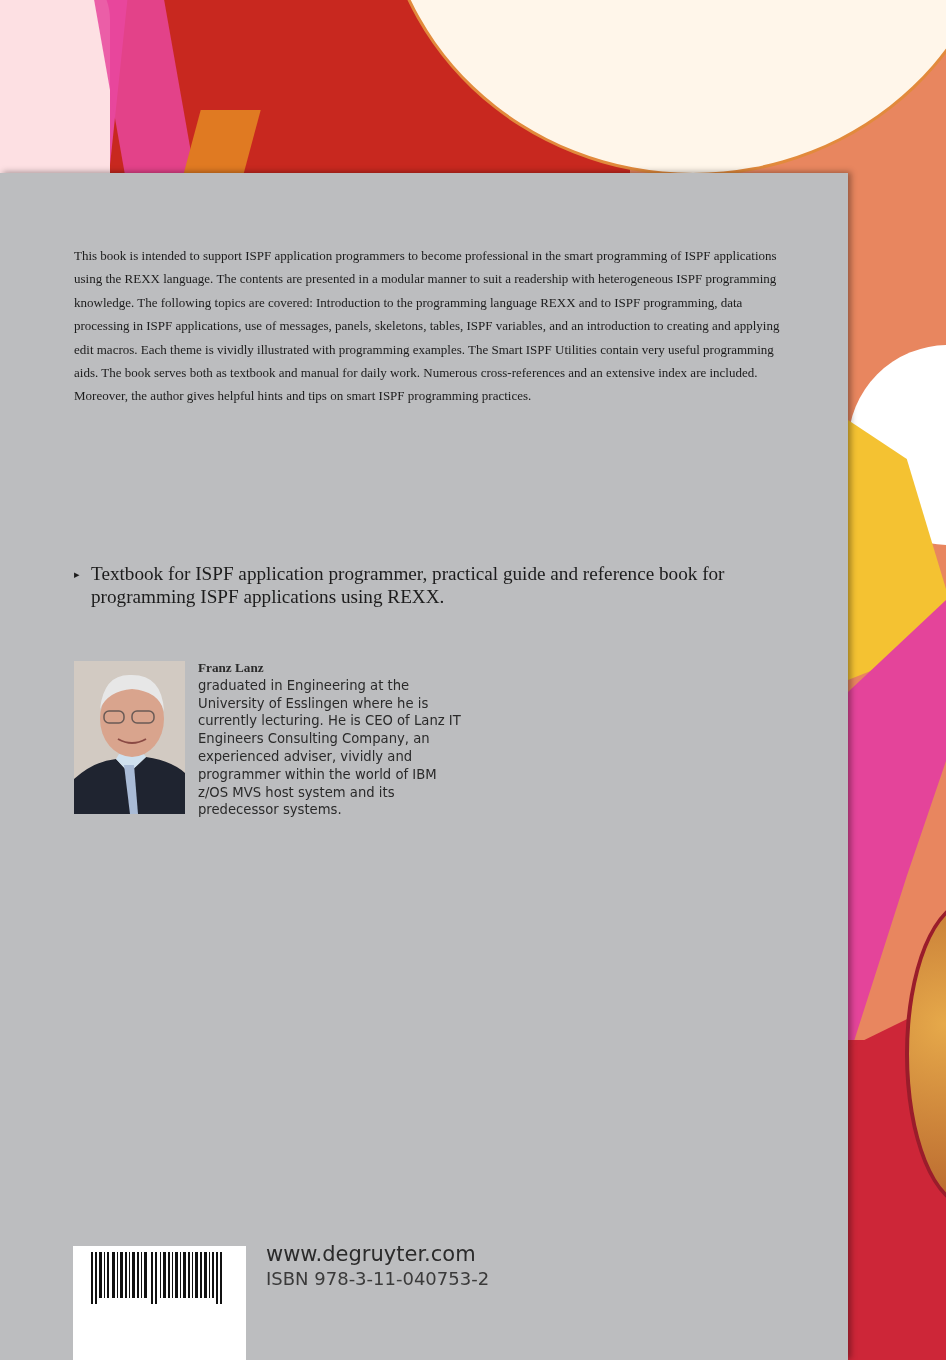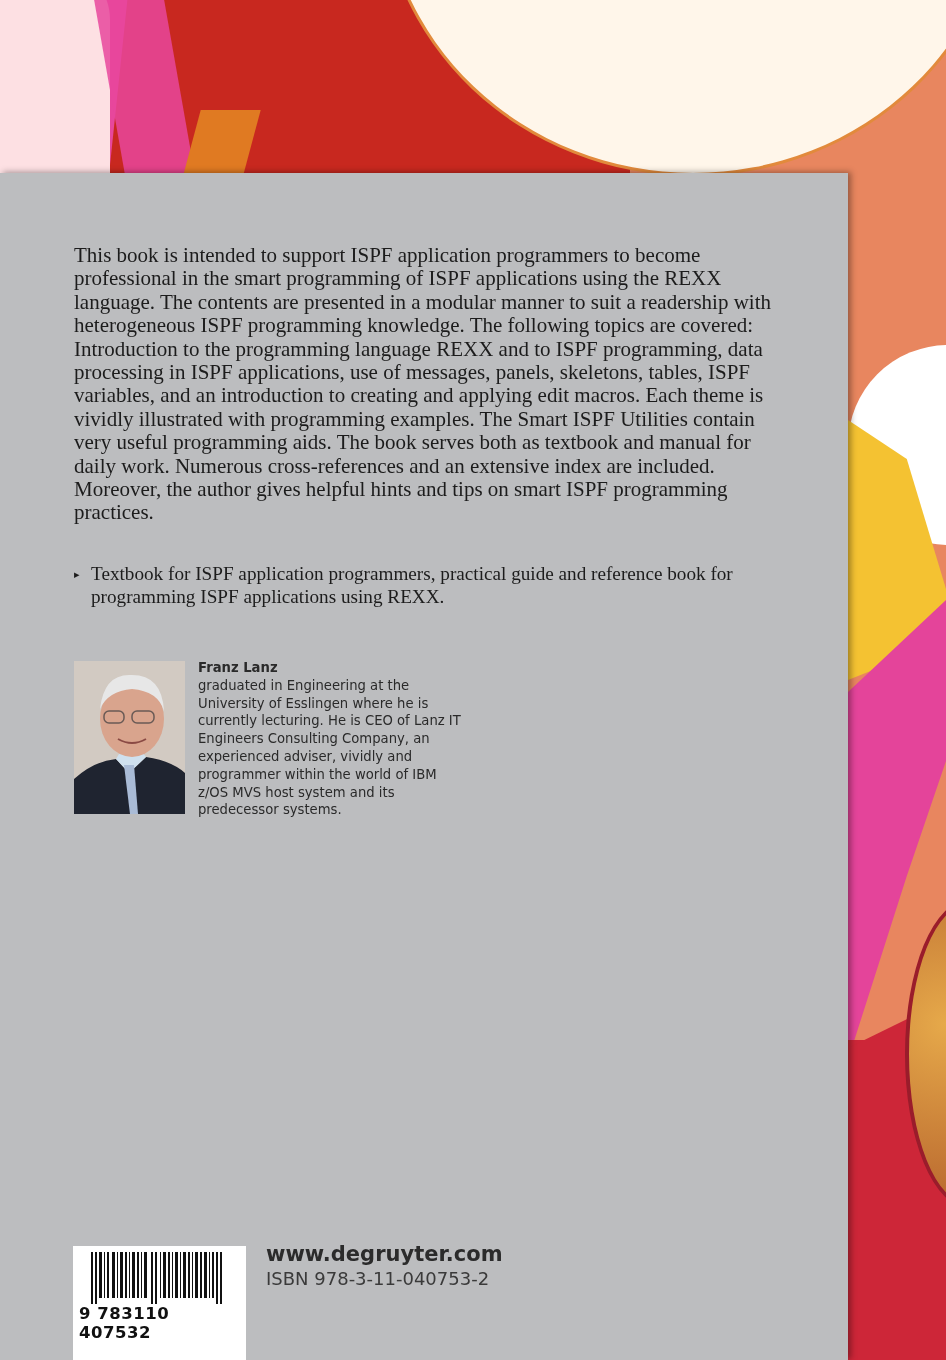--- a/index.html
+++ b/index.html
@@ -10,53 +10,53 @@
   }
   .bg { position: absolute; inset: 0; overflow: hidden; }
   .bg div { position: absolute; }
   .panel {
     position: absolute; left: 0; top: 173px; width: 848px; height: 1187px;
     background: #bcbdbf;
     box-shadow: 3px -1px 6px rgba(0,0,0,0.35);
   }
   .blurb {
     position: absolute; left: 74px; top: 244px; width: 720px;
-    font-size: 21px; line-height: 23.4px; color: #1c1c1c;
+    font-size: 13px; line-height: 23.4px; color: #1c1c1c;
   }
   .blurb p { margin: 0; }
   .bullet {
     position: absolute; left: 74px; top: 562px; width: 720px;
     font-size: 19.2px; line-height: 23.4px; color: #1c1c1c;
     display: flex;
   }
   .bullet .tri { font-size: 11px; width: 17px; flex: none; padding-top: 1px; }
   .photo {
     position: absolute; left: 74px; top: 661px; width: 111px; height: 153px;
     background: linear-gradient(160deg, #d9d3cc 0%, #c9bfb6 60%, #b4aca6 100%);
     overflow: hidden;
   }
   .bio {
     position: absolute; left: 198px; top: 659px; width: 270px;
     font-family: "DejaVu Sans", sans-serif; font-size: 13.2px; line-height: 17.8px;
     color: #2a2a2a;
   }
-  .bio .name { font-weight: bold; display: block; }
+  .bio .name { font-weight: bold; display: block; font-family: Liberation Serif, serif; }
   .barcode-box {
     position: absolute; left: 73px; top: 1246px; width: 173px; height: 114px;
     background: #ffffff;
   }
   .barcode-box svg { position: absolute; left: 8px; top: 6px; }
   .bc-digits {
     position: absolute; left: 6px; top: 58px; width: 165px;
     font-family: "DejaVu Sans", sans-serif; font-size: 16.5px; font-weight: bold;
     color: #111; letter-spacing: 0.5px;
   }
   .site {
     position: absolute; left: 266px; top: 1242px;
-    font-family: "DejaVu Sans", sans-serif; font-weight: bold; font-size: 21px;
+    font-family: "DejaVu Sans", sans-serif; font-weight: normal; font-size: 21px;
     color: #2b2b2b;
   }
   .isbn {
     position: absolute; left: 266px; top: 1268px;
     font-family: "DejaVu Sans", sans-serif; font-size: 18px; color: #3a3a3a;
   }
 </style>
 </head>
 <body>
 
@@ -77,21 +77,21 @@
 </div>
 
 <div class="panel"></div>
 
 <div class="blurb">
   <p>This book is intended to support ISPF application programmers to become professional in the smart programming of ISPF applications using the REXX language. The contents are presented in a modular manner to suit a readership with heterogeneous ISPF programming knowledge. The following topics are covered: Introduction to the programming language REXX and to ISPF programming, data processing in ISPF applications, use of messages, panels, skeletons, tables, ISPF variables, and an introduction to creating and applying edit macros. Each theme is vividly illustrated with programming examples. The Smart ISPF Utilities contain very useful programming aids. The book serves both as textbook and manual for daily work. Numerous cross-references and an extensive index are included. Moreover, the author gives helpful hints and tips on smart ISPF programming practices.</p>
 </div>
 
 <div class="bullet">
   <span class="tri">▸</span>
-  <span>Textbook for ISPF application programmers, practical guide and reference book for programming ISPF applications using REXX.</span>
+  <span>Textbook for ISPF application programmer, practical guide and reference book for programming ISPF applications using REXX.</span>
 </div>
 
 <div class="photo" title="Portrait of Franz Lanz">
   <svg width="111" height="153" viewBox="0 0 111 153">
     <rect x="0" y="0" width="111" height="153" fill="#d2cac2"></rect>
     <path d="M0 153 L0 118 Q20 100 42 98 L55 112 L72 96 Q98 100 111 112 L111 153 Z" fill="#1f2430"></path>
     <path d="M42 98 L55 112 L72 96 L66 88 L48 88 Z" fill="#cfe0ee"></path>
     <path d="M50 104 L56 153 L64 153 L60 104 Z" fill="#a9bbd6"></path>
     <ellipse cx="58" cy="58" rx="32" ry="38" fill="#d9a48d"></ellipse>
     <path d="M26 48 Q30 12 58 14 Q88 14 90 50 Q84 30 58 28 Q34 30 26 48 Z" fill="#e7e7e7"></path>
@@ -136,17 +136,16 @@
       <rect x="111" y="0" width="1" height="46"></rect>
         <rect x="114" y="0" width="3" height="46"></rect>
       <rect x="119" y="0" width="2" height="46"></rect>
         <rect x="123" y="0" width="3" height="46"></rect>
       <rect x="128" y="0" width="1" height="46"></rect>
         <rect x="131" y="0" width="2" height="46"></rect>
       <rect x="135" y="0" width="2" height="60"></rect>
         <rect x="139" y="0" width="2" height="60"></rect>
     </g>
   </svg>
-  <div class="bc-digits">9 783110 407532</div>
 </div>
 
 <div class="site">www.degruyter.com</div>
 <div class="isbn">ISBN 978-3-11-040753-2</div>
 
 </body></html>

